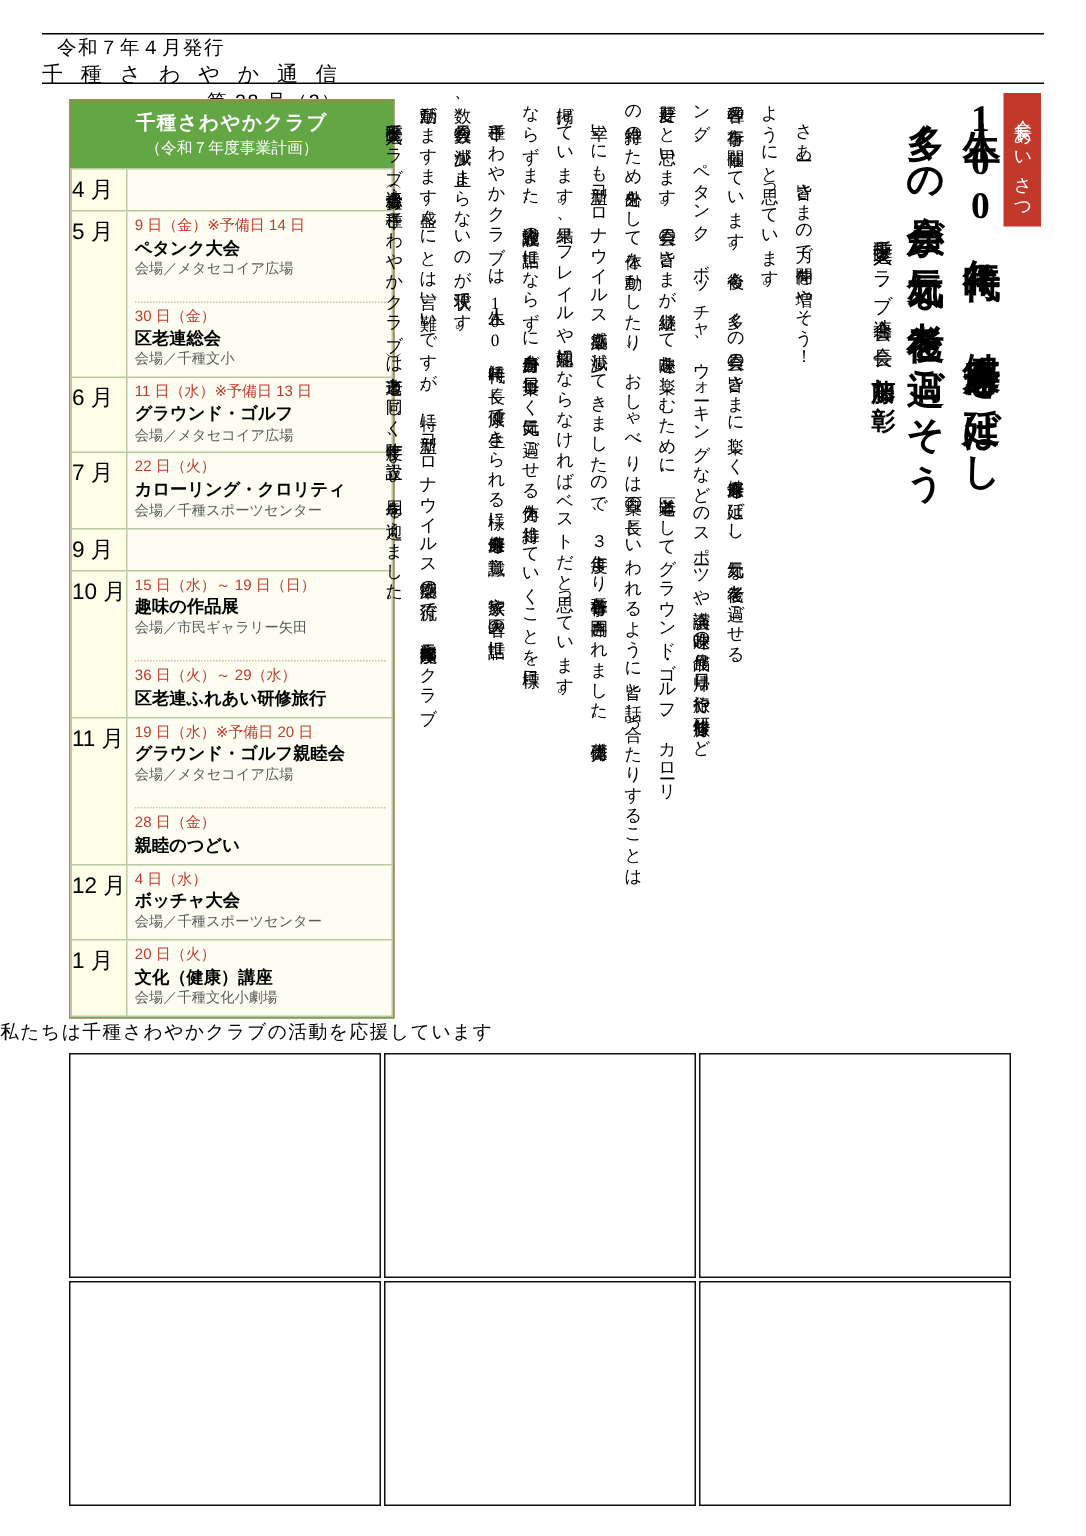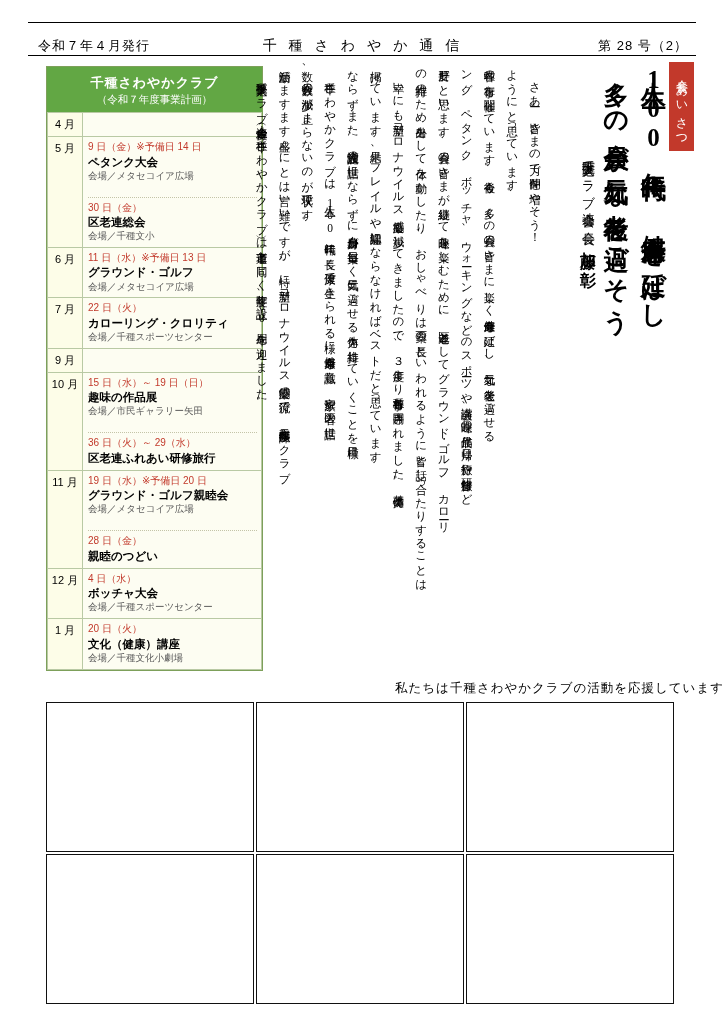--- a/index.html
+++ b/index.html
@@ -10,43 +10,43 @@
     color:#000;
     position:relative;
     overflow:hidden;
   }
   .page{position:absolute;inset:0;}
 
   
   .masthead{
     position:absolute;left:28px;top:22px;width:668px;height:32px;
     border-top:1.5px solid #000;border-bottom:1.5px solid #000;
-    display:flex;align-items:flex-end;
+    display:flex;align-items:flex-start;flex-direction:column;
   }
   .mh-left{width:200px;padding-left:10px;font-size:13px;letter-spacing:1px;}
   .mh-center{flex:1;text-align:center;font-size:14px;letter-spacing:4px;}
   .mh-right{width:200px;text-align:right;padding-right:8px;font-size:13px;letter-spacing:1px;}
 
   
   .sched{
     position:absolute;left:46px;top:66px;width:215px;
     border:1px solid #7da05a;
     background:#ef4444;
   }
   .sched-title{
     background:#62a744;color:#fff;text-align:center;
     padding:5px 0 6px;line-height:1.25;
   }
   .sched-title .t1{font-size:13px;font-weight:bold;letter-spacing:1px;}
   .sched-title .t2{font-size:10.5px;display:block;margin-top:1px;text-align:center;}
   table.sched-tbl{border-collapse:collapse;width:100%;background:#fbfbf0;}
   table.sched-tbl td{border:1px solid #b9c9a4;vertical-align:top;}
   td.month{
-    width:34px;background:#fdfde8;text-align:center;
-    font-size:11px;padding:4px 0;white-space:nowrap;
+    width:34px;background:#fdfde8;
+    font-size:15px;padding:4px 0;white-space:nowrap;
   }
   td.ev{padding:3px 4px 4px 5px;background:#fdfdf2;}
   .ev-date{font-size:10px;color:#c2392b;line-height:1.35;}
   .ev-name{font-size:11.5px;font-weight:bold;line-height:1.4;}
   .ev-place{font-size:9.5px;color:#5a5a5a;line-height:1.35;}
   .ev-block + .ev-block{margin-top:14px;padding-top:3px;border-top:1px dotted #c4c4a8;}
   td.empty{height:15px;background:#fdfdf2;}
 
   
   .article{
@@ -81,21 +81,21 @@
     writing-mode:vertical-rl;text-orientation:upright;
     font-family:"Liberation Serif","DejaVu Serif",serif;
     font-size:11.5px;line-height:1.72;letter-spacing:0.5px;
     height:100%;
     margin-left:3px;
     text-align:justify;
   }
 
   
   .support-line{
-    position:absolute;left:0;right:0;top:680px;text-align:right;
+    position:absolute;left:0;right:0;top:680px;text-align:left;
     font-size:12.5px;letter-spacing:1px;
   }
   .ad-grid{
     position:absolute;left:46px;top:702px;width:630px;
   }
   .ad-row{display:flex;}
   .ad-box{
     width:208px;height:148px;border:1px solid #111;margin-right:2px;
     background:#fff;
   }

